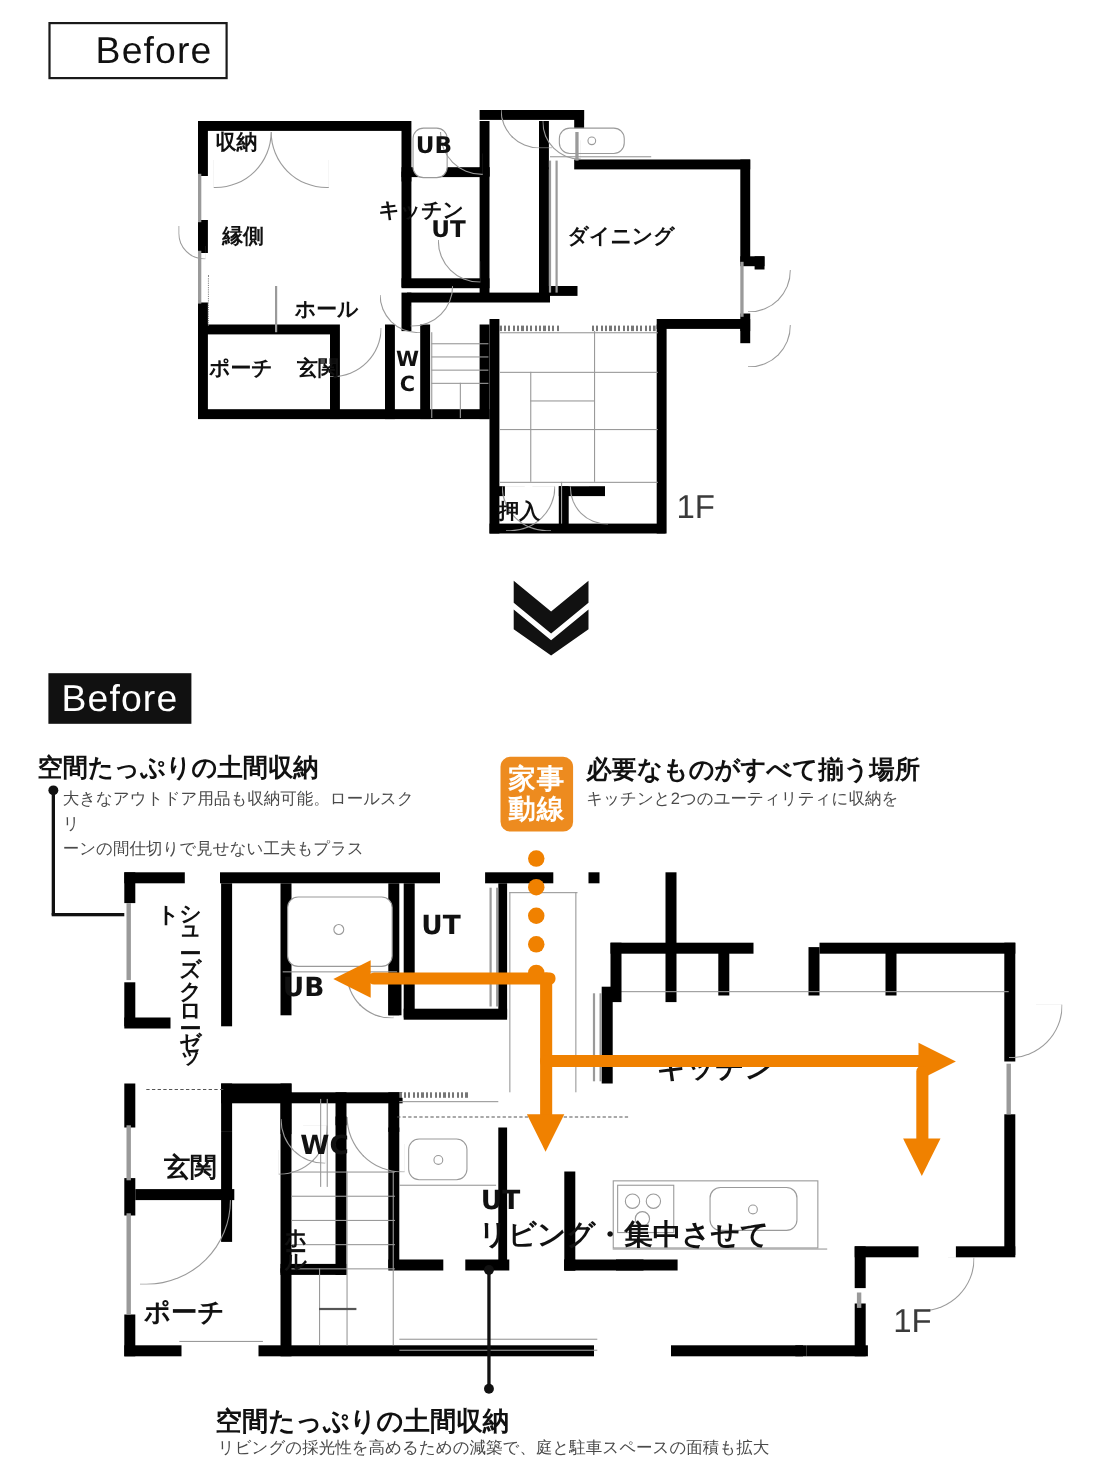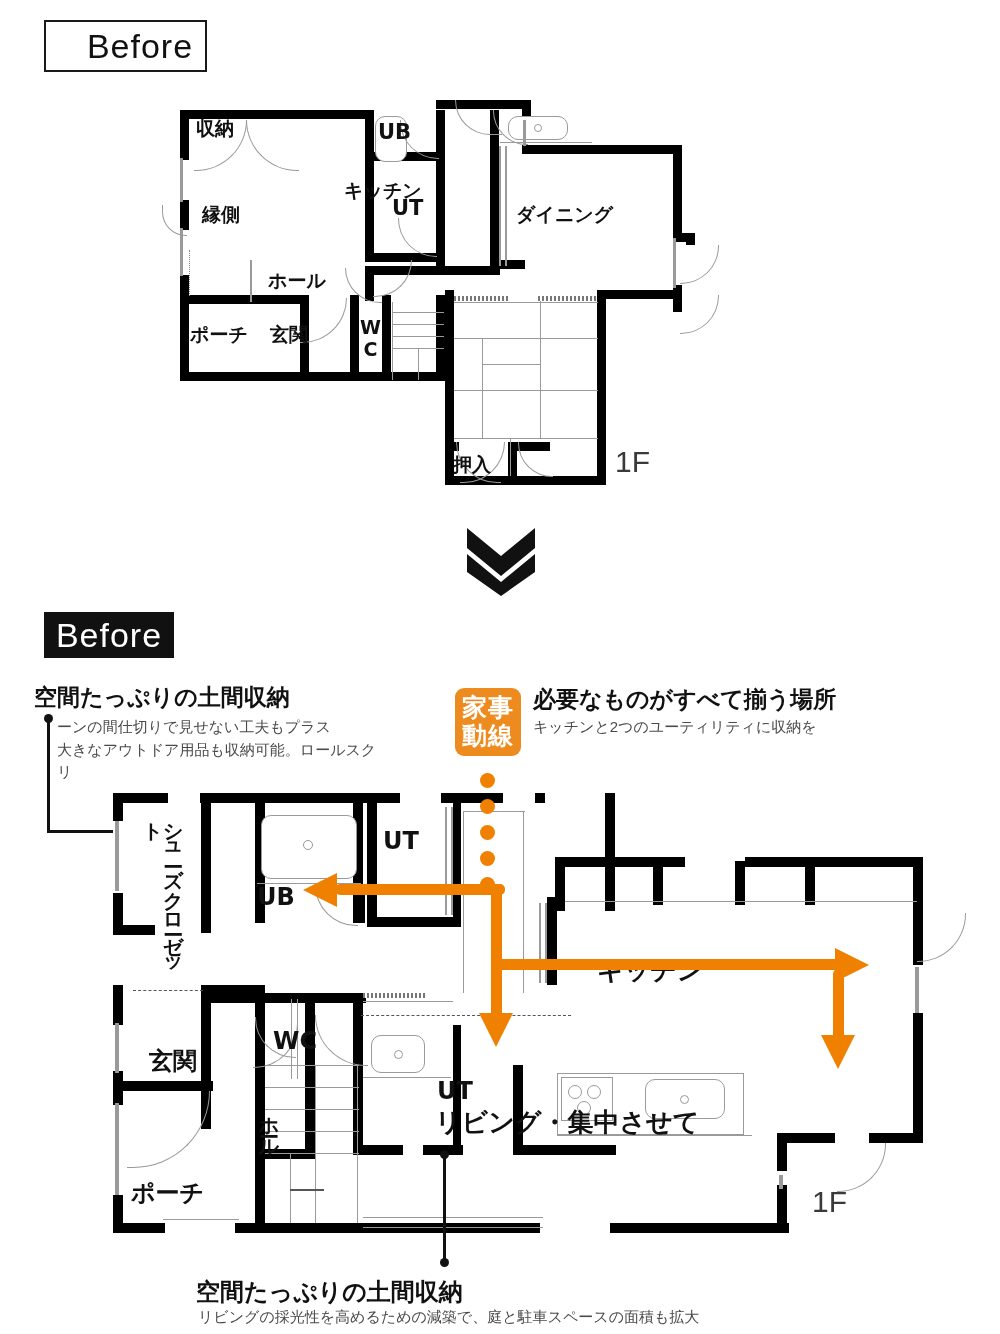--- a/index.html
+++ b/index.html
@@ -182,22 +182,22 @@
     <polygon points="4,28 38,56 72,28 72,46 38,70 4,46" fill="#111"></polygon>
   </svg>
 </div>
 
 <div class="badge-solid" style="left:44px;top:612px;width:130px;height:46px;">
   <span>Before</span>
 </div>
 
 <div class="ann-h" style="left:34px;top:682px;">空間たっぷりの土間収納</div>
 <div class="ann-b" style="left:57px;top:716px;width:320px;">
+  <div>大きなアウトドア用品も収納可能。ロールスクリ</div>
   <div>ーンの間仕切りで見せない工夫もプラス</div>
-  <div>大きなアウトドア用品も収納可能。ロールスクリ</div>
 </div>
 <div class="leader-dot" style="left:44px;top:714px;"></div>
 <div class="leader" style="left:47px;top:718px;width:2.5px;height:114px;"></div>
 <div class="leader" style="left:47px;top:830px;width:85px;height:2.5px;"></div>
 <div class="leader-dot" style="left:127px;top:827px;"></div>
 
 <div class="orange-badge" style="left:455px;top:688px;width:66px;height:68px;">
   <div>
     <div>家事</div>
     <div>動線</div>

